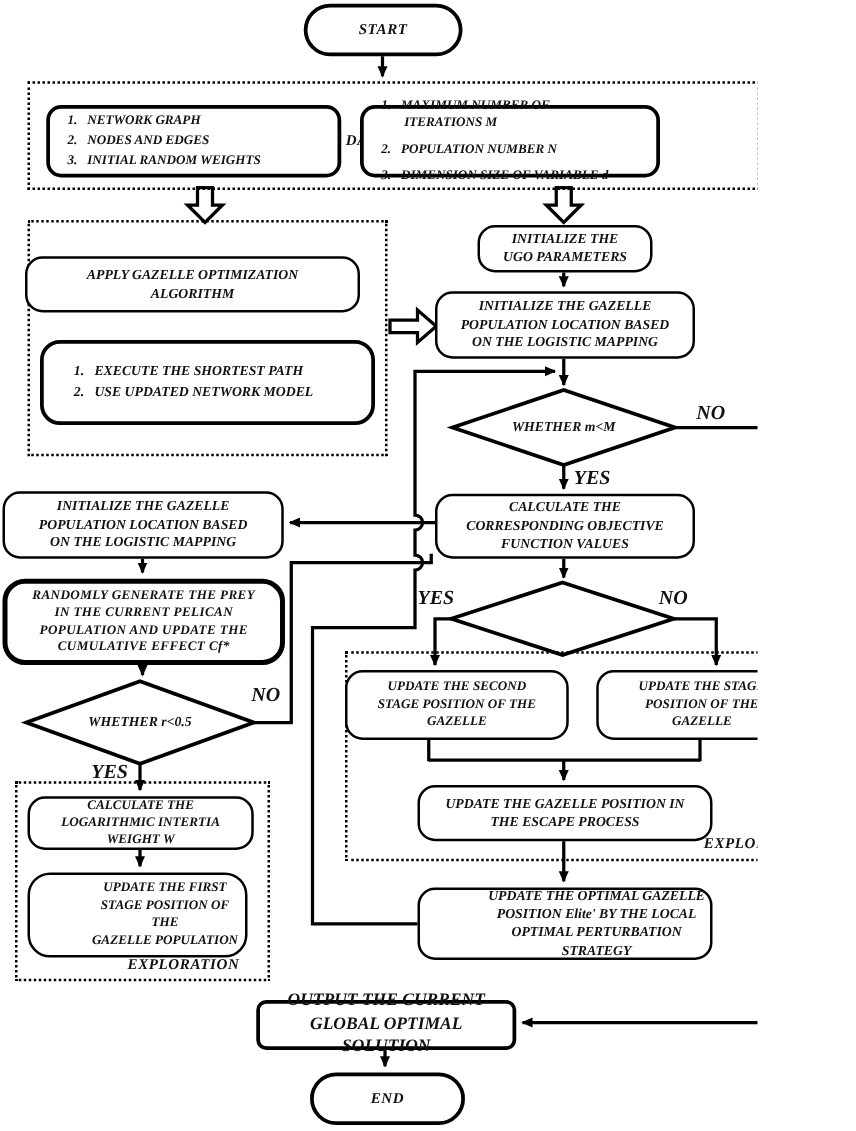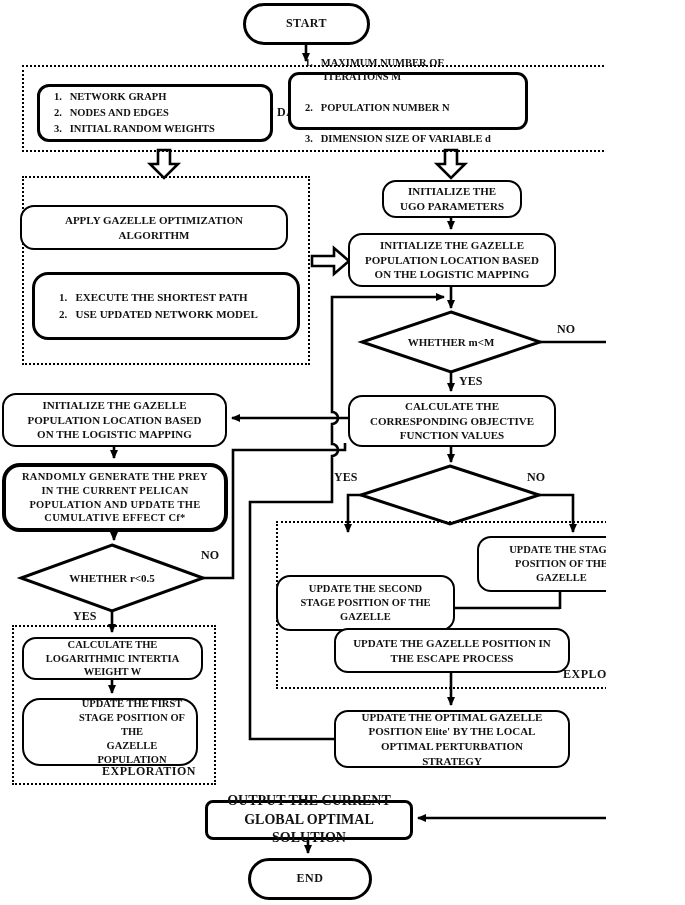--- a/index.html
+++ b/index.html
@@ -1,31 +1,31 @@
 <!DOCTYPE html>
 <html><head>
 <meta charset="utf-8">
 <style>
   html,body{margin:0;padding:0;background:#fff;}
   #canvas{position:relative;width:606px;height:905px;background:#fff;overflow:hidden;
-          font-family:"Liberation Serif",serif;color:#111;}
+          font-family:"Liberation Serif",serif;color:#111;font-style:italic;}
   #wires{position:absolute;left:0;top:0;width:685px;height:905px;}
   .box{position:absolute;background:#fff;border:2.5px solid #000;border-radius:14px;
        display:flex;align-items:center;justify-content:center;text-align:center;
        font-weight:bold;font-size:10.5px;line-height:1.32;white-space:pre-line;
        box-sizing:border-box;padding:2px 4px;}
   .terminator{border-radius:22px;border-width:3px;font-size:12px;letter-spacing:.5px;}
   .thick{border-width:4.5px;border-radius:18px;letter-spacing:.3px;}
   .listbox{flex-direction:column;align-items:flex-start;justify-content:center;
            text-align:left;padding-left:14px;row-gap:2px;border-width:3px;border-radius:12px;}
   .listbox div{white-space:pre-wrap;}
   .dashed{position:absolute;border:2.5px dotted #000;box-sizing:border-box;background:transparent;}
   .dlabel{position:absolute;display:flex;align-items:center;justify-content:center;
           text-align:center;font-weight:bold;font-size:11px;}
-  .lbl{position:absolute;font-weight:bold;font-size:12px;white-space:nowrap;}
+  .lbl{position:absolute;font-weight:bold;font-size:16px;white-space:nowrap;}
   .groupcap{position:absolute;font-weight:bold;font-size:12px;letter-spacing:.5px;white-space:nowrap;}
 </style>
 </head>
 <body>
 
 <div id="canvas">
 
   <svg id="wires" width="685" height="905" viewBox="0 0 685 905">
     <defs>
       <marker id="arr" markerWidth="12" markerHeight="12" refX="8" refY="4" orient="auto" markerUnits="userSpaceOnUse">
@@ -70,21 +70,21 @@
   <div class="box terminator" style="left:243px;top:3px;width:127px;height:42px;"><span>START</span></div>
   <div class="box terminator" style="left:248px;top:858px;width:124px;height:42px;"><span>END</span></div>
 
   <div class="dashed" style="left:22px;top:65px;width:586px;height:87px;"></div>
   <div class="groupcap" style="left:234px;top:66px;margin-top:39px;">INPUT DATA</div>
   <div class="box listbox" style="left:37px;top:84px;width:236px;height:58px;">
     <div>1.   NETWORK GRAPH</div>
     <div>2.   NODES AND EDGES</div>
     <div>3.   INITIAL RANDOM WEIGHTS</div>
   </div>
-  <div class="box listbox" style="left:288px;top:72px;width:240px;height:58px;row-gap:17px;border-radius:11px;">
+  <div class="box listbox" style="left:288px;top:84px;width:240px;height:58px;row-gap:7px;">
     <div>1.   MAXIMUM NUMBER OF
        ITERATIONS M</div>
     <div>2.   POPULATION NUMBER N</div>
     <div>3.   DIMENSION SIZE OF VARIABLE d</div>
   </div>
 
   <div class="dashed" style="left:22px;top:176px;width:288px;height:189px;"></div>
   <div class="box" style="left:20px;top:205px;width:268px;height:45px;font-size:11px;">
     <span>APPLY GAZELLE OPTIMIZATION
 ALGORITHM</span></div>
@@ -109,32 +109,32 @@
     <span>CALCULATE THE
 CORRESPONDING OBJECTIVE
 FUNCTION VALUES</span></div>
 
   <div class="lbl" style="left:334px;top:470px;">YES</div>
   <div class="lbl" style="left:527px;top:470px;">NO</div>
 
   <div class="dashed" style="left:276px;top:521px;width:391px;height:168px;"></div>
   <div class="groupcap" style="left:563px;top:667px;">EXPLORATION</div>
 
-  <div class="box" style="left:276px;top:536px;width:179px;height:56px;margin-top:39px;">
+  <div class="box" style="left:276px;top:536px;width:179px;height:56px;">
     <span>UPDATE THE SECOND
 STAGE POSITION OF THE
 GAZELLE</span></div>
   <div class="box" style="left:477px;top:536px;width:169px;height:56px;">
     <span>UPDATE THE STAGE
 POSITION OF THE
 GAZELLE</span></div>
   <div class="box" style="left:334px;top:628px;width:236px;height:45px;font-size:11px;">
     <span>UPDATE THE GAZELLE POSITION IN
 THE ESCAPE PROCESS</span></div>
-  <div class="box" style="left:334px;top:710px;width:236px;height:58px;font-size:11px;">
+  <div class="box" style="left:334px;top:710px;width:236px;height:58px;font-size:11px;justify-content:flex-end;">
     <span>UPDATE THE OPTIMAL GAZELLE
 POSITION Elite' BY THE LOCAL
 OPTIMAL PERTURBATION
 STRATEGY</span></div>
 
   <div class="box" style="left:2px;top:393px;width:225px;height:54px;font-size:11px;">
     <span>INITIALIZE THE GAZELLE
 POPULATION LOCATION BASED
 ON THE LOGISTIC MAPPING</span></div>
   <div class="box thick" style="left:2px;top:463px;width:226px;height:69px;">

